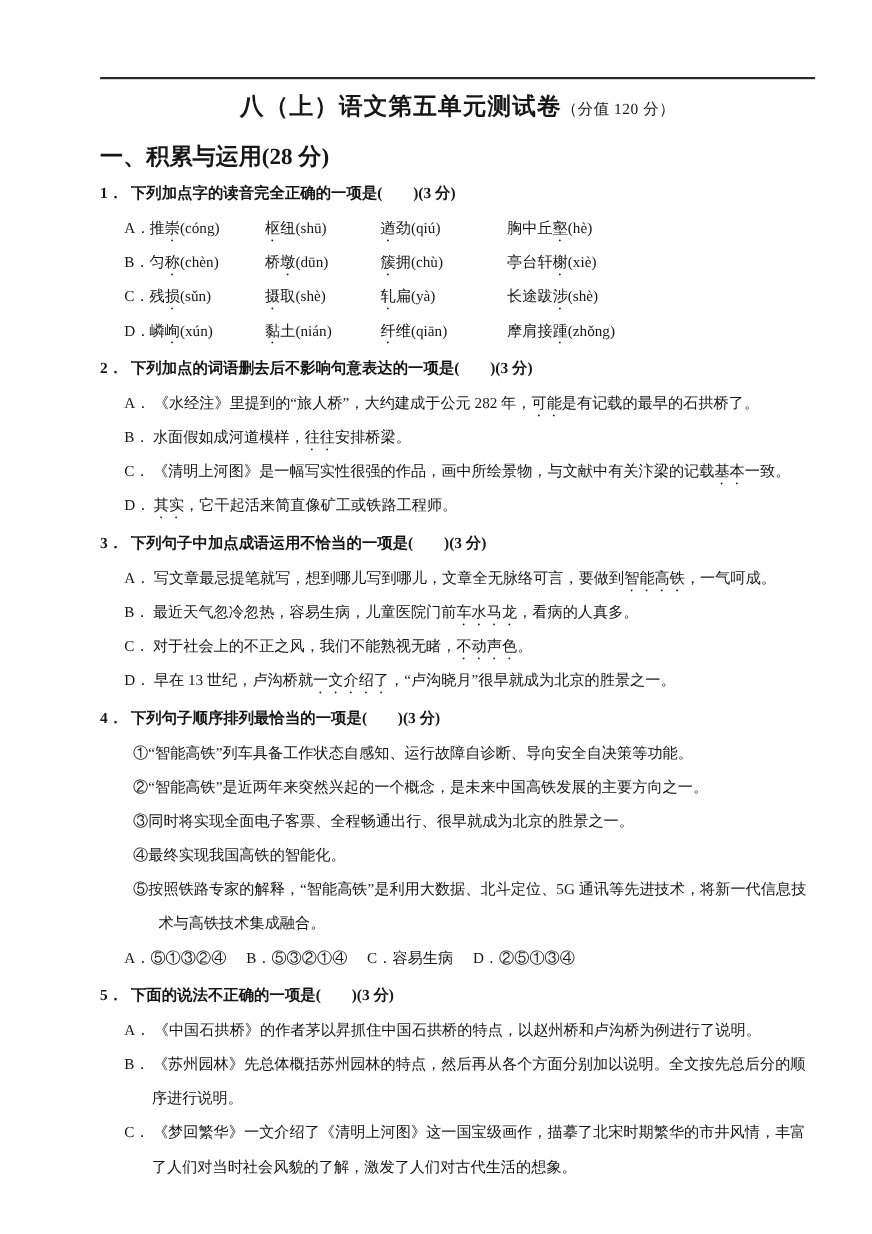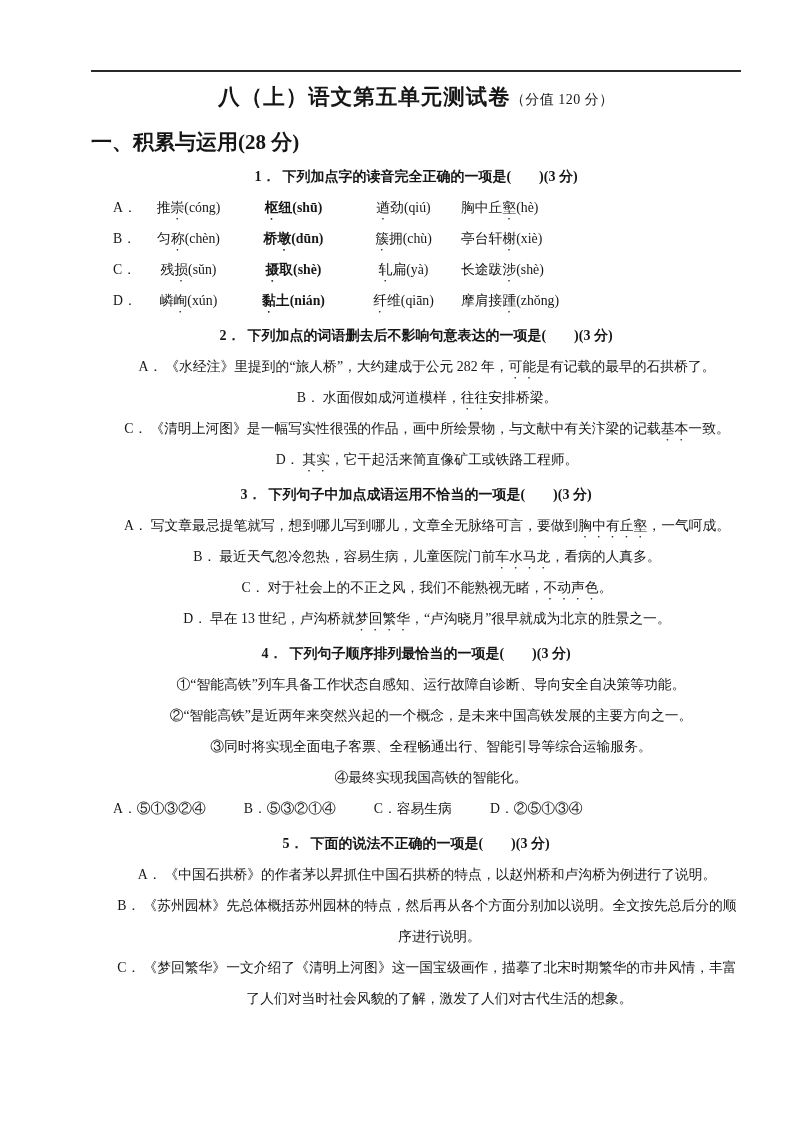--- a/index.html
+++ b/index.html
@@ -8,35 +8,35 @@
     font-family:"Liberation Serif","DejaVu Serif",serif;
     color:#161616;
     -webkit-font-smoothing:antialiased;
   }
   .page{box-sizing:border-box;width:793px;height:1122px;padding:70px 68px 0 75px;position:relative;margin-left:16px;}
   .toprule{height:0;border:none;border-top:2px solid #2a2a2a;margin:0;}
   .title-wrap{text-align:center;margin-top:10px;white-space:nowrap;}
   .title-main{font-weight:bold;font-size:21.5px;letter-spacing:1px;}
   .title-suffix{font-size:14px;font-weight:normal;letter-spacing:0.5px;}
   .section-header{font-weight:bold;font-size:21px;line-height:30px;margin-top:16px;}
-  .line{font-size:13.8px;line-height:31px;text-align:center;}
+  .line{font-size:13.8px;line-height:31px;}
   .question{margin-top:4px;}
   .stem{font-weight:bold;font-size:14px;}
   .qnum{margin-right:7px;}
   .opt{margin-left:22px;padding-left:25px;text-indent:-25px;}
   .optlabel{margin-right:3px;}
   .cols{display:flex;margin-left:22px;}
   .cols .optlabel{width:23px;flex:none;margin-right:0;}
   .cols .cell{flex:none;}
   .cols .cell-0{width:105px;}
-  .cols .cell-1{width:105px;font-weight:bold;}
+  .cols .cell-1{width:105px;}
   .cols .cell-2{width:115px;}
   .cols .cell-3{width:auto;}
   .q4item{margin-left:30px;padding-left:23px;text-indent:-23px;}
-  .ansrow{display:flex;margin-left:22px;gap:38px;}
+  .ansrow{display:flex;margin-left:22px;gap:18px;}
   .em{
     -webkit-text-emphasis:filled dot #161616;
     -webkit-text-emphasis-position:under;
     text-emphasis:filled dot #161616;
     text-emphasis-position:under right;
   }
 </style>
 </head>
 <body>
 
@@ -80,31 +80,32 @@
       </div>
       <div class="question">
         <div class="line stem"><span class="qnum">2．</span><span>下列加点的词语删去后不影响句意表达的一项是(　　)(3 分)</span></div>
         <div class="line opt"><span class="optlabel">A．</span><span>《水经注》里提到的“旅人桥”，大约建成于公元 282 年，</span><span class="em">可能</span><span>是有记载的最早的石拱桥了。</span></div>
         <div class="line opt"><span class="optlabel">B．</span><span>水面假如成河道模样，</span><span class="em">往往</span><span>安排桥梁。</span></div>
         <div class="line opt"><span class="optlabel">C．</span><span>《清明上河图》是一幅写实性很强的作品，画中所绘景物，与文献中有关汴梁的记载</span><span class="em">基本</span><span>一致。</span></div>
         <div class="line opt"><span class="optlabel">D．</span><span class="em">其实</span><span>，它干起活来简直像矿工或铁路工程师。</span></div>
       </div>
       <div class="question">
         <div class="line stem"><span class="qnum">3．</span><span>下列句子中加点成语运用不恰当的一项是(　　)(3 分)</span></div>
-        <div class="line opt"><span class="optlabel">A．</span><span>写文章最忌提笔就写，想到哪儿写到哪儿，文章全无脉络可言，要做到</span><span class="em">胸中有丘壑</span><span>，一气呵成。</span></div>
+        <div class="line opt"><span class="optlabel">A．</span><span>写文章最忌提笔就写，想到哪儿写到哪儿，文章全无脉络可言，要做到</span><span class="em">智能高铁</span><span>，一气呵成。</span></div>
         <div class="line opt"><span class="optlabel">B．</span><span>最近天气忽冷忽热，容易生病，儿童医院门前</span><span class="em">车水马龙</span><span>，看病的人真多。</span></div>
         <div class="line opt"><span class="optlabel">C．</span><span>对于社会上的不正之风，我们不能熟视无睹，</span><span class="em">不动声色</span><span>。</span></div>
-        <div class="line opt"><span class="optlabel">D．</span><span>早在 13 世纪，卢沟桥就</span><span class="em">梦回繁华</span><span>，“卢沟晓月”很早就成为北京的胜景之一。</span></div>
+        <div class="line opt"><span class="optlabel">D．</span><span>早在 13 世纪，卢沟桥就</span><span class="em">一文介绍了</span><span>，“卢沟晓月”很早就成为北京的胜景之一。</span></div>
       </div>
       <div class="question">
         <div class="line stem"><span class="qnum">4．</span><span>下列句子顺序排列最恰当的一项是(　　)(3 分)</span></div>
         <div class="line q4item">①“智能高铁”列车具备工作状态自感知、运行故障自诊断、导向安全自决策等功能。</div>
         <div class="line q4item">②“智能高铁”是近两年来突然兴起的一个概念，是未来中国高铁发展的主要方向之一。</div>
-        <div class="line q4item">③同时将实现全面电子客票、全程畅通出行、智能引导等综合运输服务。</div>
+        <div class="line q4item">③同时将实现全面电子客票、全程畅通出行、很早就成为北京的胜景之一。</div>
         <div class="line q4item">④最终实现我国高铁的智能化。</div>
+        <div class="line q4item">⑤按照铁路专家的解释，“智能高铁”是利用大数据、北斗定位、5G 通讯等先进技术，将新一代信息技术与高铁技术集成融合。</div>
         <div class="line ansrow">
           <span>A．⑤①③②④</span>
           <span>B．⑤③②①④</span>
           <span>C．容易生病</span>
           <span>D．②⑤①③④</span>
         </div>
       </div>
       <div class="question">
         <div class="line stem"><span class="qnum">5．</span><span>下面的说法不正确的一项是(　　)(3 分)</span></div>
         <div class="line opt"><span class="optlabel">A．</span><span>《中国石拱桥》的作者茅以昇抓住中国石拱桥的特点，以赵州桥和卢沟桥为例进行了说明。</span></div>

